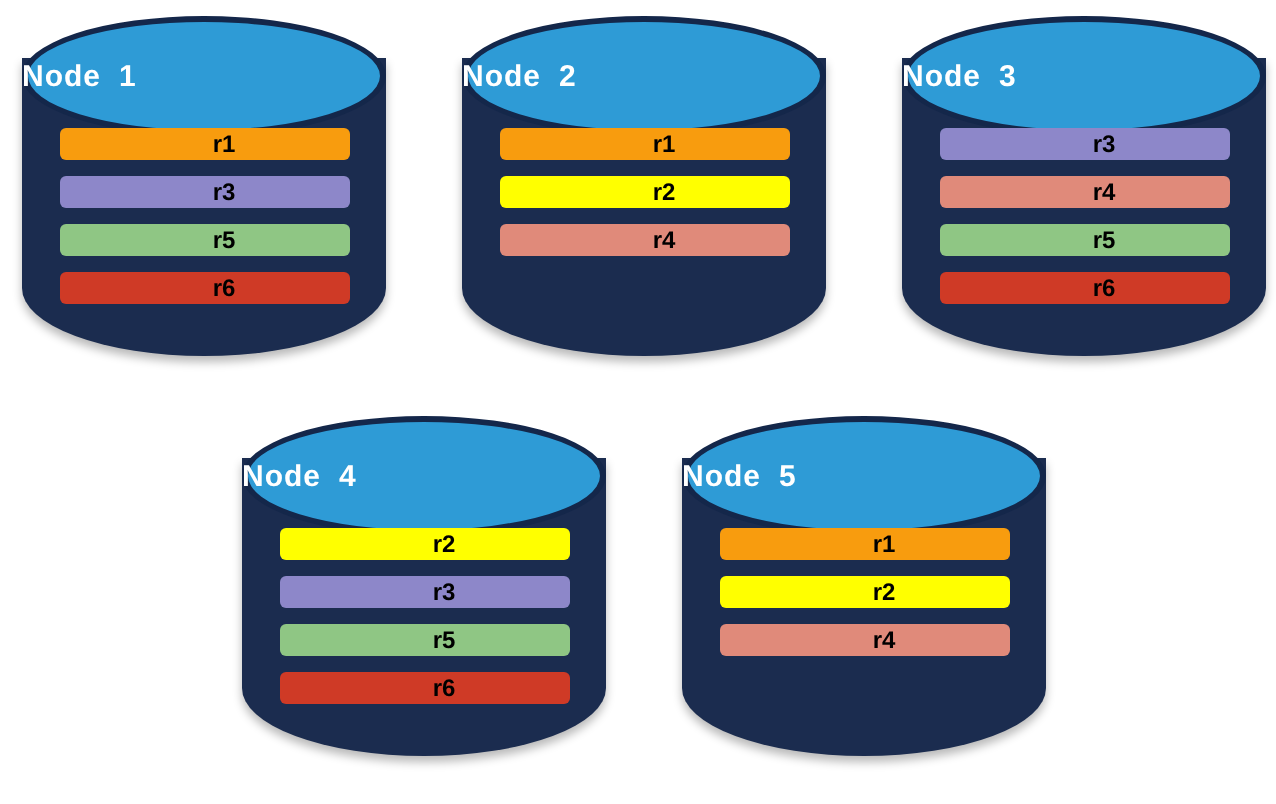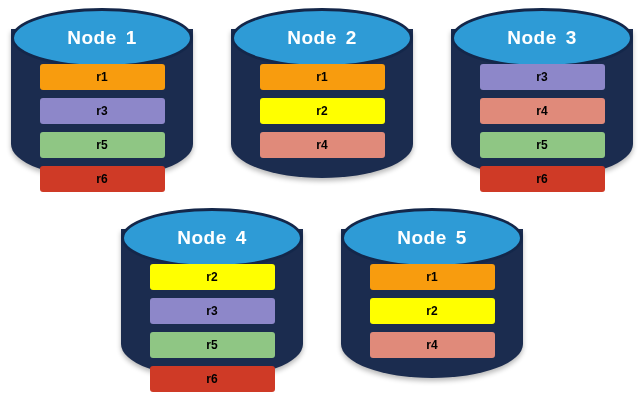--- a/index.html
+++ b/index.html
@@ -55,23 +55,23 @@
   }
 
   .node-label {
     position: absolute;
     left: 0;
     top: 0;
     width: 182px;
     height: 60px;
     display: flex;
     align-items: center;
-    justify-content: center;
+    justify-content: flex-start;
     color: #ffffff;
-    font-size: 19px;
+    font-size: 15px;
     font-weight: bold;
     letter-spacing: 0.5px;
     z-index: 3;
     pointer-events: none;
   }
   .node-label .nl-word { margin-right: 9px; }
 
   .records {
     position: absolute;
     left: 0;
@@ -79,29 +79,30 @@
     width: 182px;
     z-index: 2;
     display: flex;
     flex-direction: column;
     align-items: center;
     gap: 8px;
   }
 
   .record {
     width: 125px;
-    height: 26px;
+    height: 16px;
     border-radius: 3px;
     display: flex;
     align-items: center;
     justify-content: center;
     font-size: 12px;
     font-weight: bold;
     color: #000000;
     line-height: 1;
+    padding-left: 20px;
   }
 
   
   #node-1 { left: 11px;  top: 8px; }
   #node-2 { left: 231px; top: 8px; }
   #node-3 { left: 451px; top: 8px; }
   
   #node-4 { left: 121px; top: 208px; }
   #node-5 { left: 341px; top: 208px; }
 </style>

